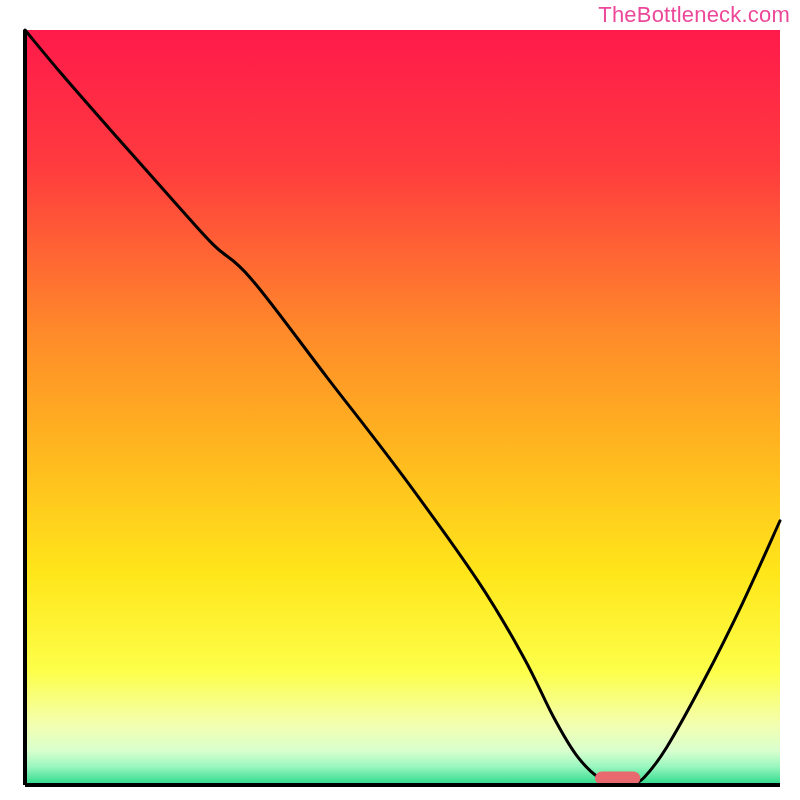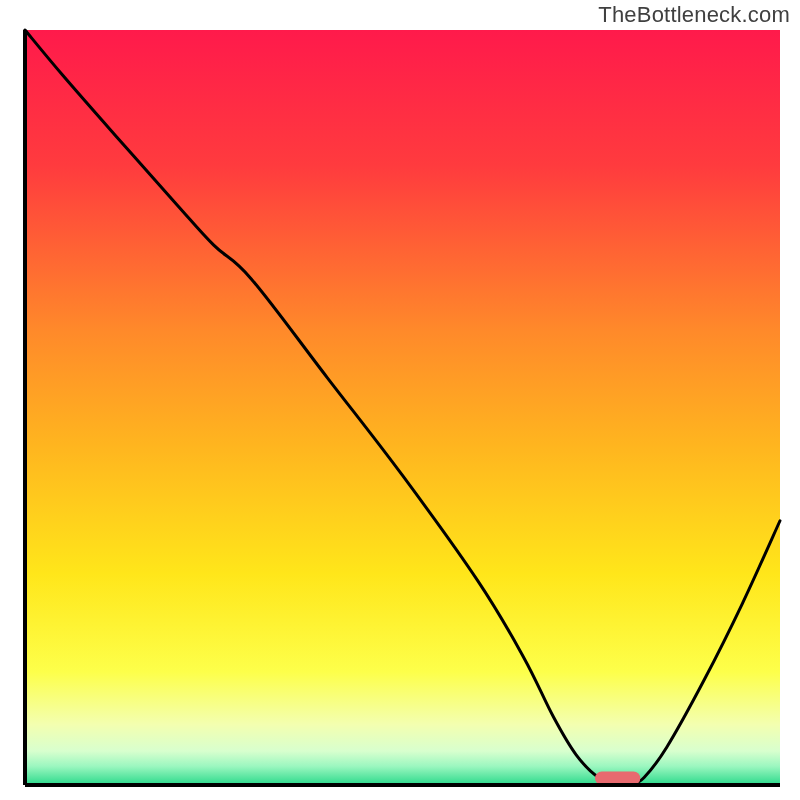--- a/index.html
+++ b/index.html
@@ -15,21 +15,21 @@
     width: 800px;
     height: 800px;
   }
   .watermark {
     position: absolute;
     top: 2px;
     right: 10px;
     font-family: Arial, sans-serif;
     font-size: 22px;
     font-weight: 500;
-    color: #404040;
+    color: #ec4899;
     letter-spacing: 0.2px;
   }
   svg.plot {
     position: absolute;
     top: 0;
     left: 0;
   }
 </style>
 </head>
 <body>

